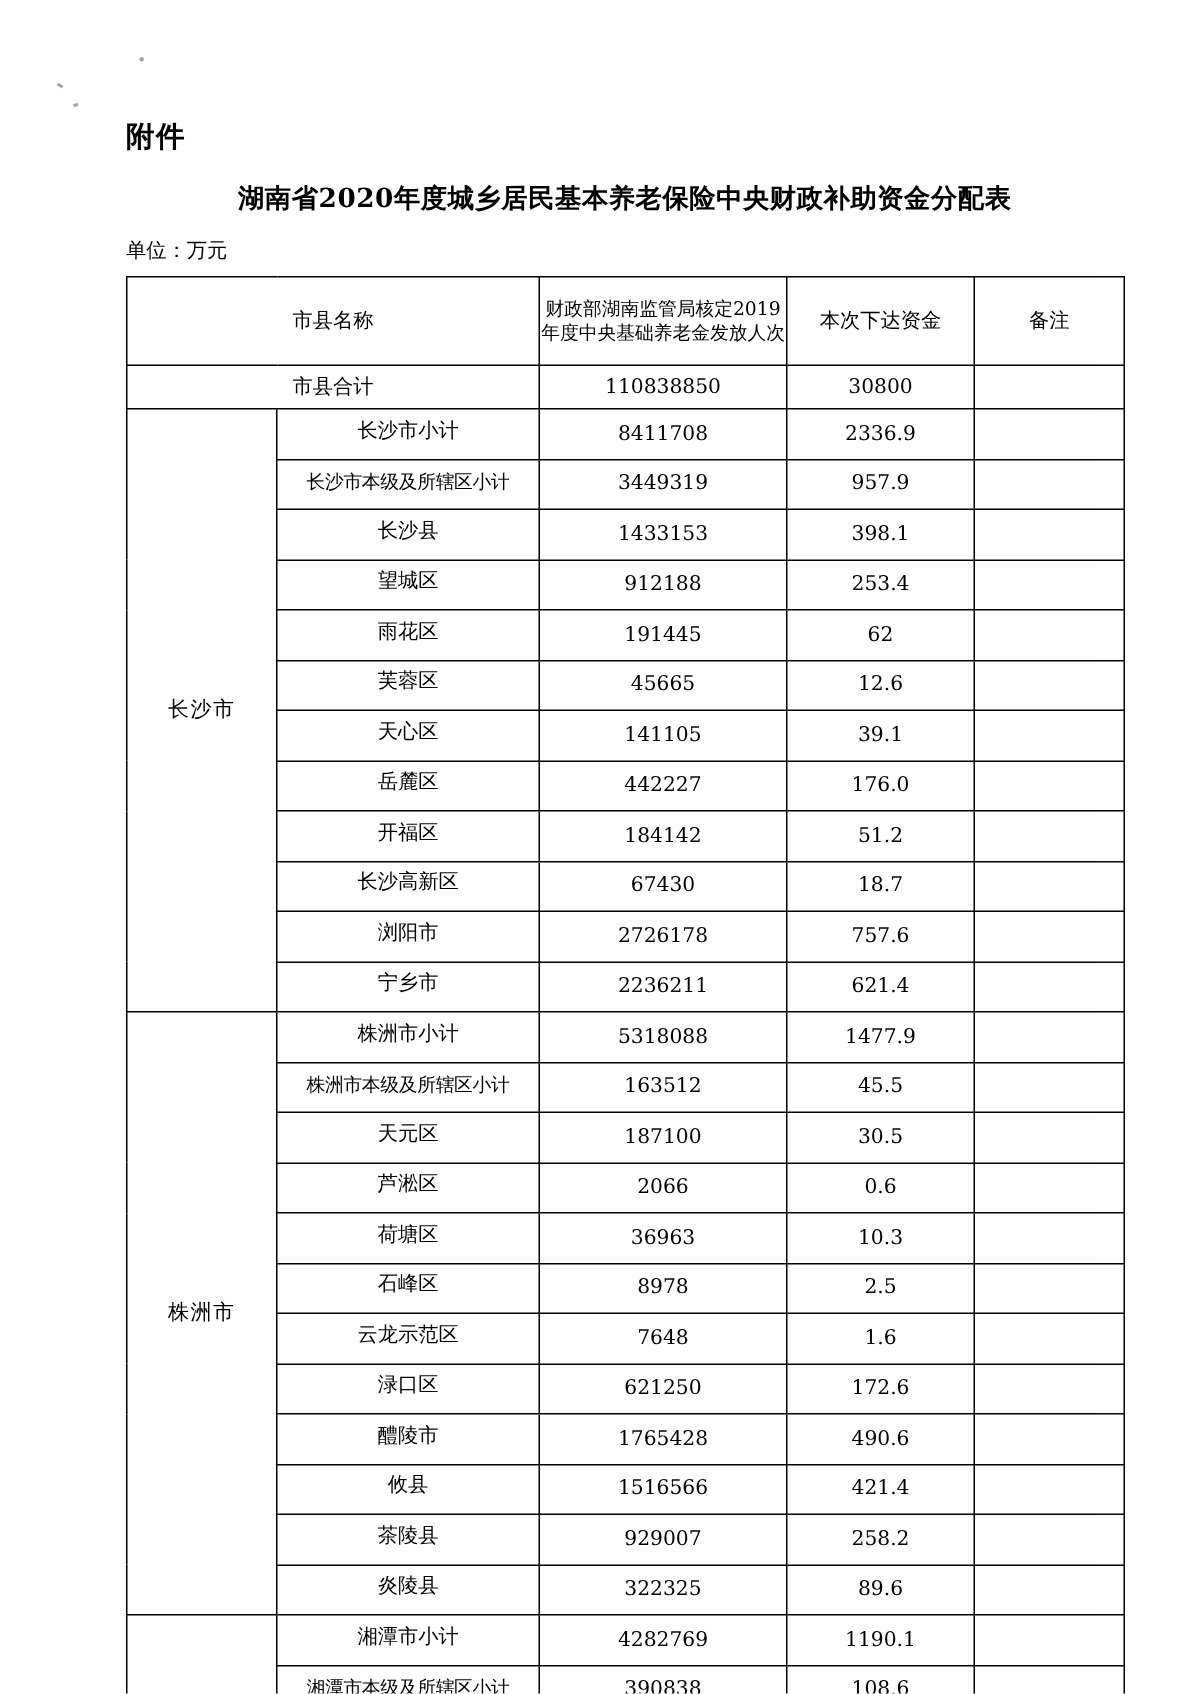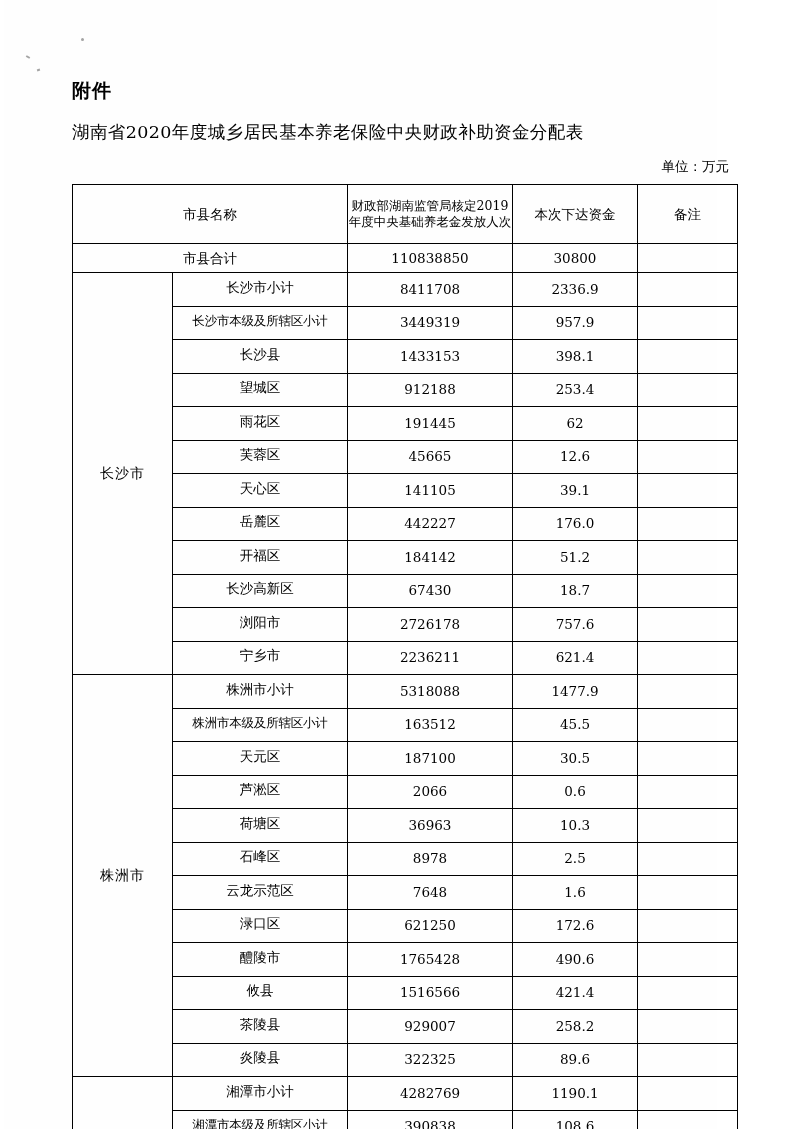--- a/index.html
+++ b/index.html
@@ -10,21 +10,21 @@
   body {
     width: 801px;
     height: 1129px;
     position: relative;
     font-family: "DejaVu Serif", "Liberation Serif", serif;
     color: #000;
     overflow: hidden;
   }
   .page {
     position: absolute;
-    left: 4px; top: 0;
+    left: 16px; top: 0;
     width: 713px;
     height: 1129px;
     background: #fefefe;
   }
   
   .speck {
     position: absolute;
     background: #5a5a5a;
     opacity: .55;
   }
@@ -40,27 +40,27 @@
   }
   .attach-label {
     font-size: 19px;
     font-weight: bold;
     letter-spacing: 1px;
     margin: 0 0 16px 0;
     font-family: "DejaVu Serif", "Liberation Serif", serif;
   }
   .doc-title {
     font-size: 17.5px;
-    font-weight: normal;
+    font-weight: bold;
+    text-align: center;
     letter-spacing: .4px;
     margin: 0 0 14px 0;
     white-space: nowrap;
   }
   .unit-line {
-    text-align: right;
     font-size: 13.5px;
     margin: 0 8px 8px 0;
   }
   table.fund {
     border-collapse: collapse;
     width: 665px;
     table-layout: fixed;
     font-size: 13.5px;
   }
   table.fund td, table.fund th {

